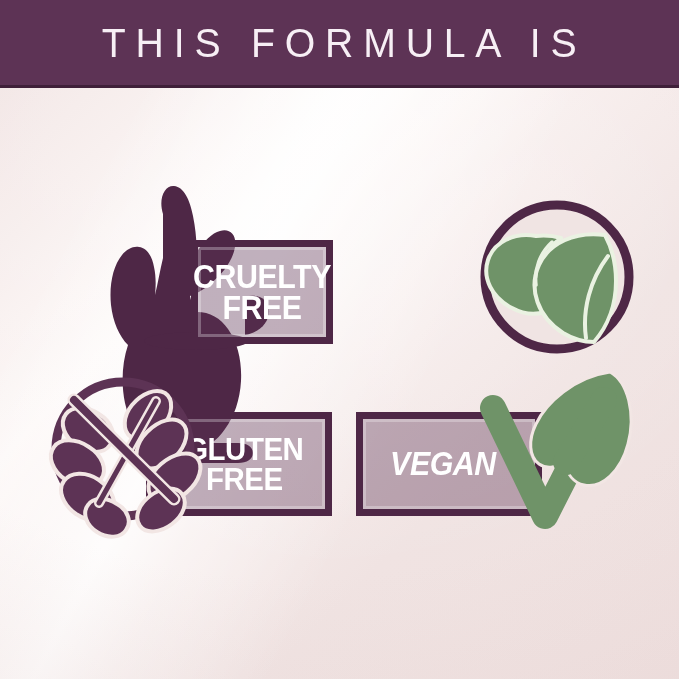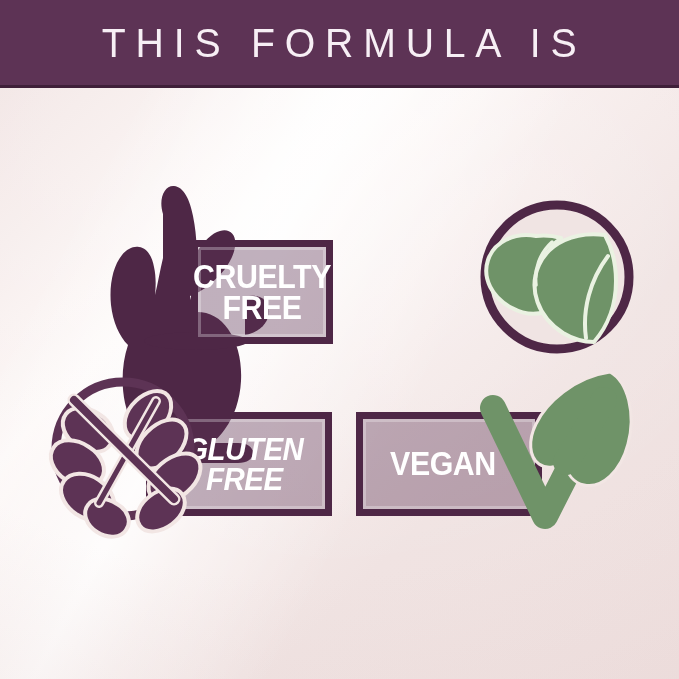--- a/index.html
+++ b/index.html
@@ -113,22 +113,22 @@
   }
 
   
   #badge-cruelty  { left: 0;   top: 0;   width: 679px; height: 679px; }
   #badge-clean    { left: 0;   top: 0;   width: 679px; height: 679px; }
   #badge-gluten   { left: 0;   top: 0;   width: 679px; height: 679px; }
   #badge-vegan    { left: 0;   top: 0;   width: 679px; height: 679px; }
 
   .p-cruelty { left: 191px; top: 240px; width: 142px; height: 104px; }
   .p-clean   { left: 355px; top: 240px; width: 185px; height: 104px; }
-  .p-gluten  { left: 146px; top: 412px; width: 186px; height: 104px; font-style: italic; }
-  .p-vegan   { left: 356px; top: 412px; width: 186px; height: 104px; }
+  .p-gluten  { left: 146px; top: 412px; width: 186px; height: 104px; }
+  .p-vegan   { left: 356px; top: 412px; width: 186px; height: 104px; font-style: italic; }
 </style>
 </head>
 <body>
 
 <div id="poster">
 
   <div class="bg-base"></div>
   <div class="bg-sheen"></div>
   <div class="bg-vignette"></div>
 

